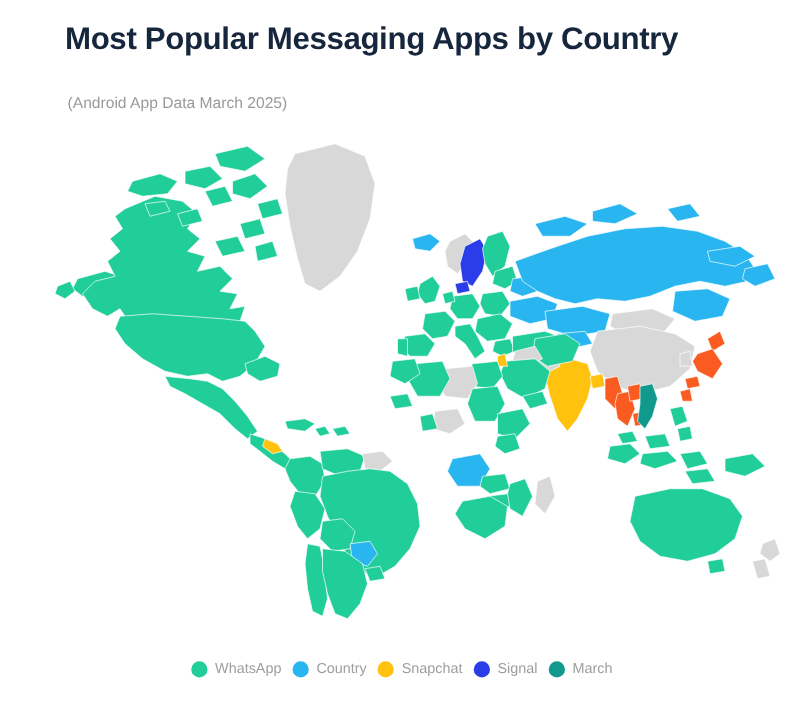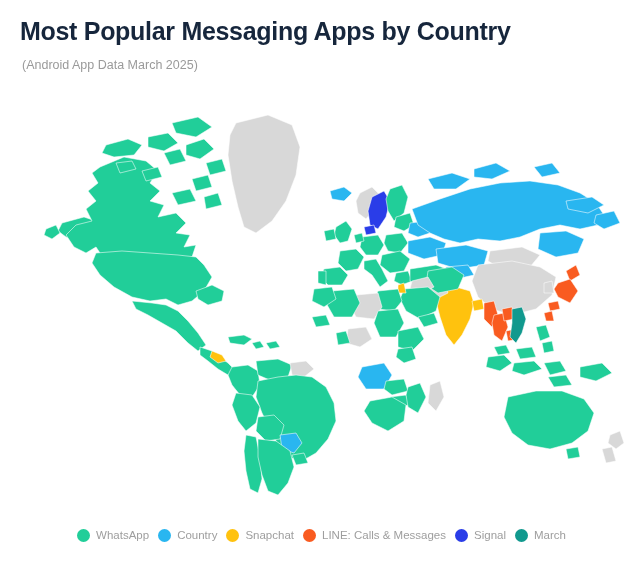--- a/index.html
+++ b/index.html
@@ -13,37 +13,38 @@
     font-family: "Liberation Sans", sans-serif;
     overflow: hidden;
     position: relative;
   }
   .page {
     width: 643px;
     height: 564px;
     background: #ffffff;
     position: relative;
     box-sizing: border-box;
+    padding-left: 32px;
   }
   .header {
     padding: 14px 20px 0 20px;
   }
   .title {
     font-size: 25px;
     font-weight: bold;
     color: #16263c;
     letter-spacing: -0.3px;
     line-height: 34px;
     margin: 0;
     white-space: nowrap;
   }
   .subtitle {
     font-size: 12.5px;
     color: #9a9a9a;
-    margin: 9px 0 0 2px;
+    margin: 26px 0 0 2px;
     line-height: 16px;
   }
   .map-wrap {
     position: absolute;
     left: 0;
     top: 105px;
     width: 643px;
     height: 400px;
   }
   .map-wrap svg {
@@ -220,24 +221,20 @@
     </div>
     <div class="legend-item">
       <span class="legend-swatch" style="background: rgb(41, 182, 240);"></span>
       <span class="legend-label">Country</span>
     </div>
     <div class="legend-item">
       <span class="legend-swatch" style="background: rgb(255, 194, 14);"></span>
       <span class="legend-label">Snapchat</span>
     </div>
     <div class="legend-item">
-      <span class="legend-swatch" style="background: rgb(249, 91, 32);"></span>
-      <span class="legend-label">LINE: Calls &amp; Messages</span>
-    </div>
-    <div class="legend-item">
       <span class="legend-swatch" style="background: rgb(42, 61, 232);"></span>
       <span class="legend-label">Signal</span>
     </div>
     <div class="legend-item">
       <span class="legend-swatch" style="background: rgb(17, 153, 142);"></span>
       <span class="legend-label">March</span>
     </div>
   </div>
 
 </div>

